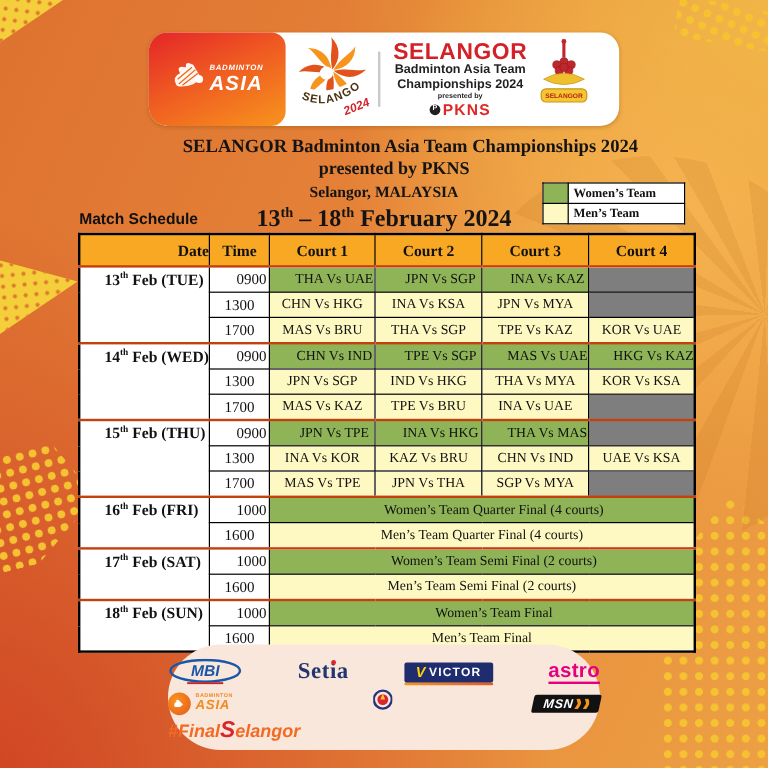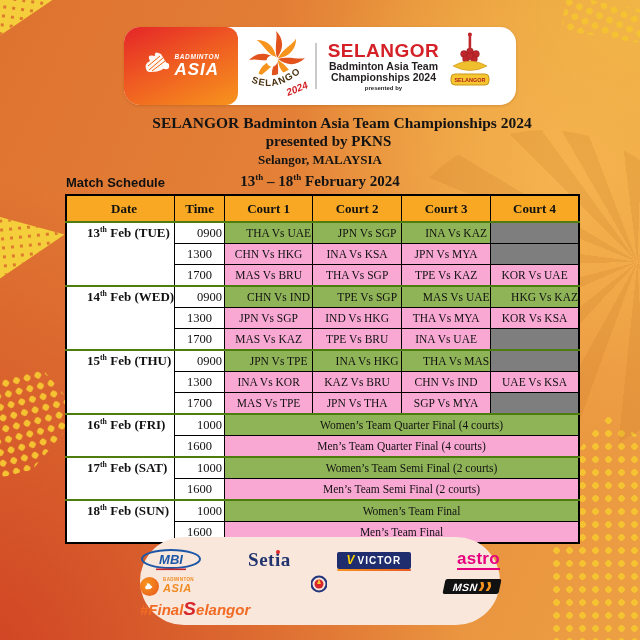--- a/index.html
+++ b/index.html
@@ -37,38 +37,38 @@
   .tb-pres{color:#231F20;font-size:6px;font-weight:bold;margin-top:2px;}
   .pkns-row{display:flex;align-items:center;justify-content:center;gap:2px;margin-top:1px;}
   .pkns-dot{width:9px;height:9px;border-radius:50%;background:#231F20;color:#fff;font-size:6px;font-weight:bold;line-height:9px;}
   .pkns-text{color:#E02726;font-size:13px;font-weight:800;letter-spacing:1px;}
   .crest{margin-left:4px;flex:none;}
   
   .heading{position:absolute;left:0;top:113px;width:640px;text-align:center;color:#141414;font-family:"Liberation Serif",serif;font-weight:bold;}
   .h-l1{font-size:15.5px;line-height:19px;padding-left:44px;}
   .h-l2{font-size:15px;line-height:19px;margin-left:17px;}
   .h-l3{font-size:13px;line-height:17px;}
-  .h-l4{font-size:15px;line-height:18px;}
+  .h-l4{font-size:20px;line-height:18px;}
   sup{font-size:60%;vertical-align:super;}
   
   .legend{position:absolute;left:452px;top:152px;border-collapse:collapse;background:#fff;}
   .legend td{border:1px solid #000;height:16px;font:bold 10.5px "Liberation Serif",serif;color:#111;padding:0 4px;}
   .legend .sw{width:20px;padding:0;}
   .legend .lab{width:88px;}
   
   .mslabel{position:absolute;left:66px;top:175px;font:bold 13px "Liberation Sans",sans-serif;color:#111;}
   table.sched{position:absolute;left:65px;top:194px;border-collapse:collapse;background:#fff;border:2.5px solid #000;table-layout:fixed;}
   .sched th{background:#F8A822;font:bold 13px "Liberation Serif",serif;color:#111;height:25px;border:1.5px solid #000;padding:0;}
-  .sched th.hdate{text-align:center;padding-left:7px;}
+  .sched th.hdate{text-align:right;padding-left:7px;}
   .sched td{border:1px solid #000;height:20px;font:11.5px "Liberation Serif",serif;color:#111;text-align:center;padding:0;overflow:hidden;white-space:nowrap;}
   .sched td.date{text-align:left;vertical-align:top;padding:2px 0 0 7px;font:bold 13px "Liberation Serif",serif;border-right:1.5px solid #000;background:#fff;}
-  .sched tr.gstart td{border-top:2px solid #4d7c0f;padding-left:20px;}
+  .sched tr.gstart td{border-top:2px solid #c2410c;padding-left:20px;}
   .sched td.time{font-size:12.5px;background:#fff;}
   .w{background:#8FB457;}
-  .m{background:#f9a8d4;}
+  .m{background:#fef9c3;}
   .x{background:#7E7E7E;}
   
   .footer{position:absolute;left:140px;top:537px;width:360px;height:88px;background:#F9E7DC;border-radius:44px;}
   .frow{display:flex;align-items:center;justify-content:space-between;}
   .frow1{margin-top:12px;gap:24px;height:22px;}
   .frow2{margin-top:5px;gap:30px;height:20px;}
   .frow3{margin-top:2px;height:20px;}
   .mbi-wrap{position:relative;width:62px;height:22px;}
   .setia{position:relative;font:bold 19px "Liberation Serif",serif;color:#22356E;letter-spacing:.5px;}
   .setia-dot{position:absolute;right:11px;top:1px;width:4px;height:4px;border-radius:50%;background:#E02726;}
@@ -148,20 +148,24 @@
       </svg>
     </span>
 
     <span class="vdivider"></span>
 
     <div class="titleblock">
       <div class="tb-title">SELANGOR</div>
       <div class="tb-sub">Badminton Asia Team</div>
       <div class="tb-sub">Championships 2024</div>
       <div class="tb-pres">presented by</div>
+      <div class="pkns-row">
+        <span class="pkns-dot">P</span>
+        <span class="pkns-text">PKNS</span>
+      </div>
     </div>
 
     <span class="crest">
       <svg width="44" height="64" viewBox="0 0 44 64">
         <rect x="20.6" y="1" width="2.6" height="15" fill="#C0272D"></rect>
         <circle cx="21.9" cy="2.5" r="2" fill="#C0272D"></circle>
         <g fill="#C0272D" stroke="#8E1A1F" stroke-width=".5">
           <circle cx="16" cy="22" r="3.4"></circle>
             <circle cx="22" cy="19.5" r="3.4"></circle>
             <circle cx="28" cy="22" r="3.4"></circle>
@@ -176,20 +180,32 @@
     </span>
   </div>
 
   <div class="heading">
     <div class="h-l1">SELANGOR Badminton Asia Team Championships 2024</div>
     <div class="h-l2">presented by PKNS</div>
     <div class="h-l3">Selangor, MALAYSIA</div>
     <div class="h-l4"><span>13</span><sup>th</sup><span> – 18</span><sup>th</sup><span> February 2024</span></div>
   </div>
 
+  <table class="legend">
+    <tbody>
+        <tr>
+      <td class="sw w"></td>
+      <td class="lab">Women’s Team</td>
+    </tr>
+    <tr>
+      <td class="sw m"></td>
+      <td class="lab">Men’s Team</td>
+    </tr>
+  </tbody>
+    </table>
 
   <div class="mslabel">Match Schedule</div>
 
   <table class="sched">
     <colgroup>
         <col style="width:107px">
         <col style="width:50px">
         <col style="width:88px">
         <col style="width:89px">
         <col style="width:89px">

